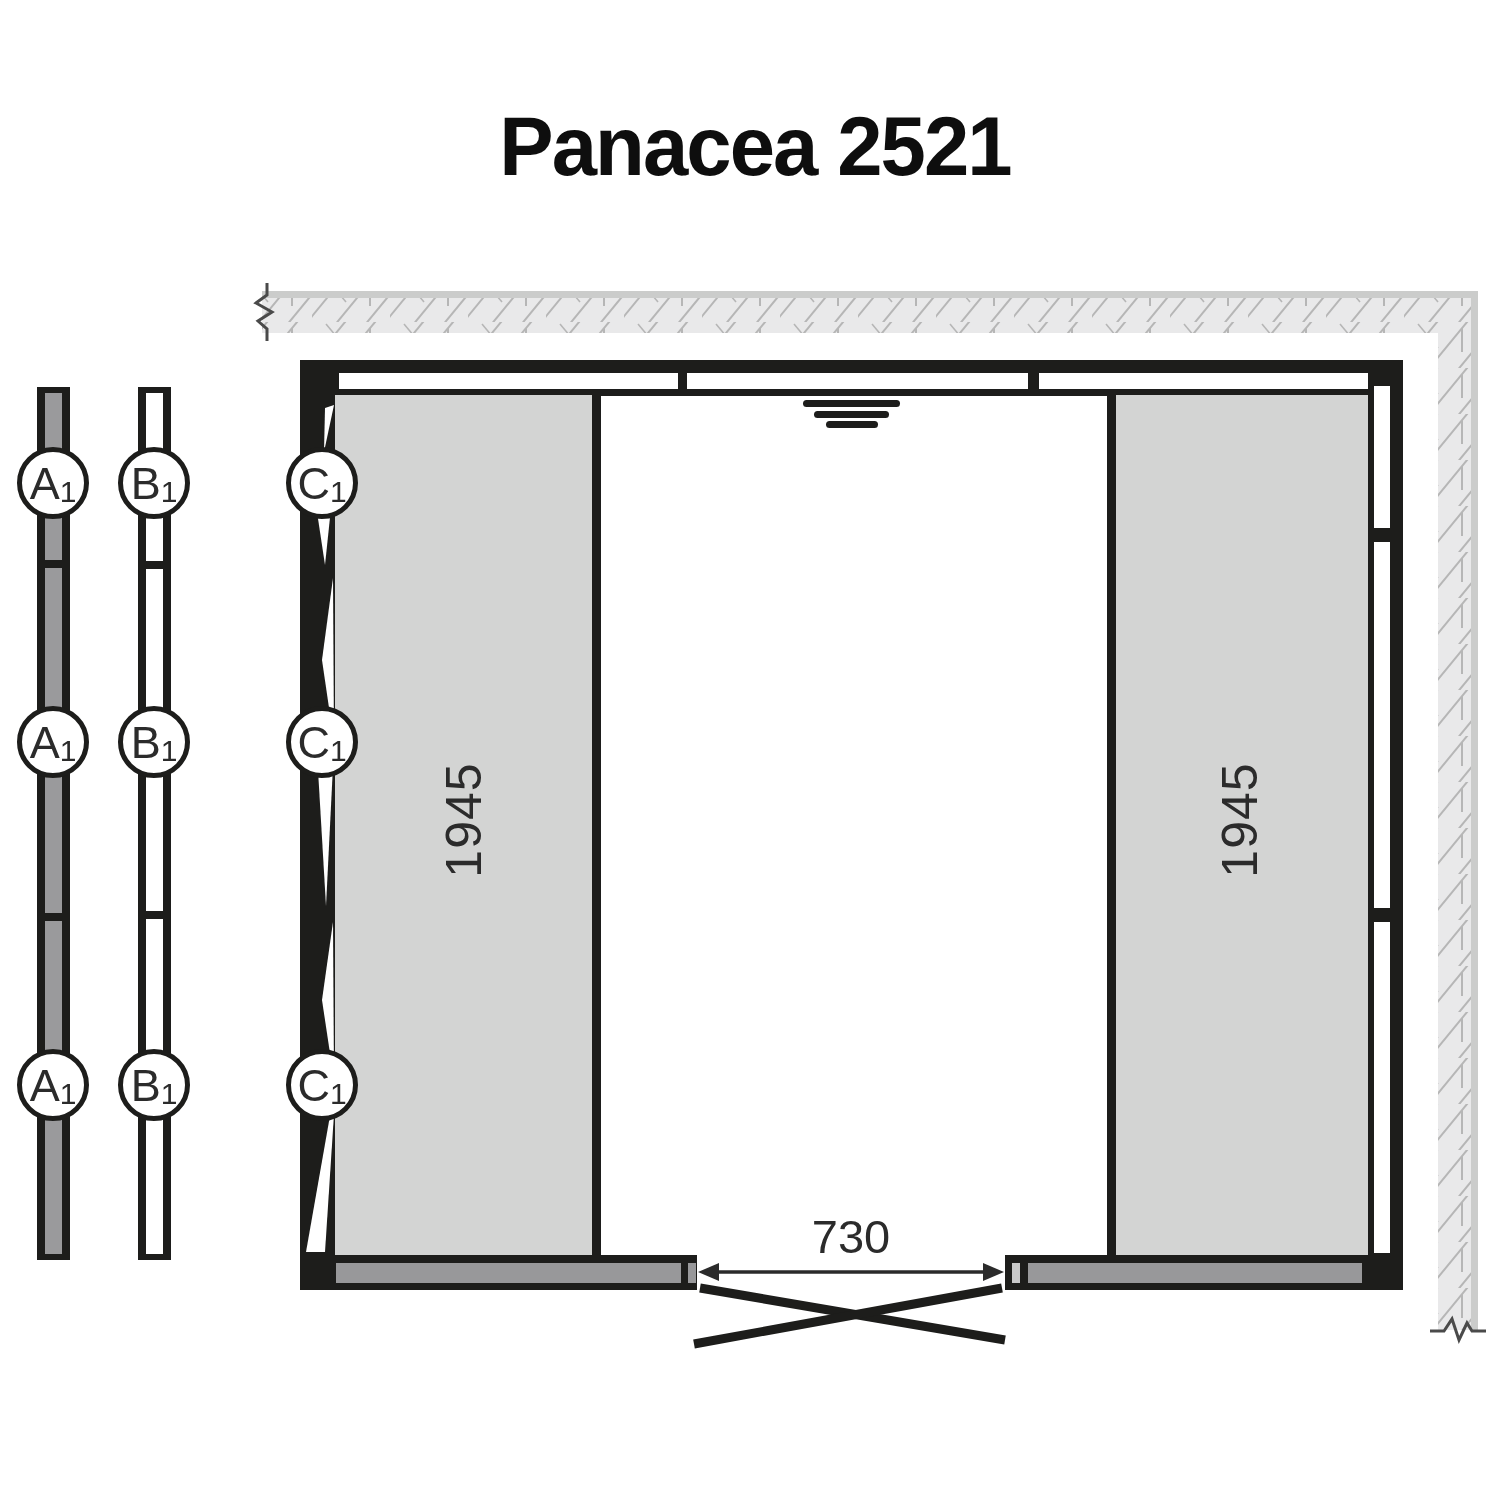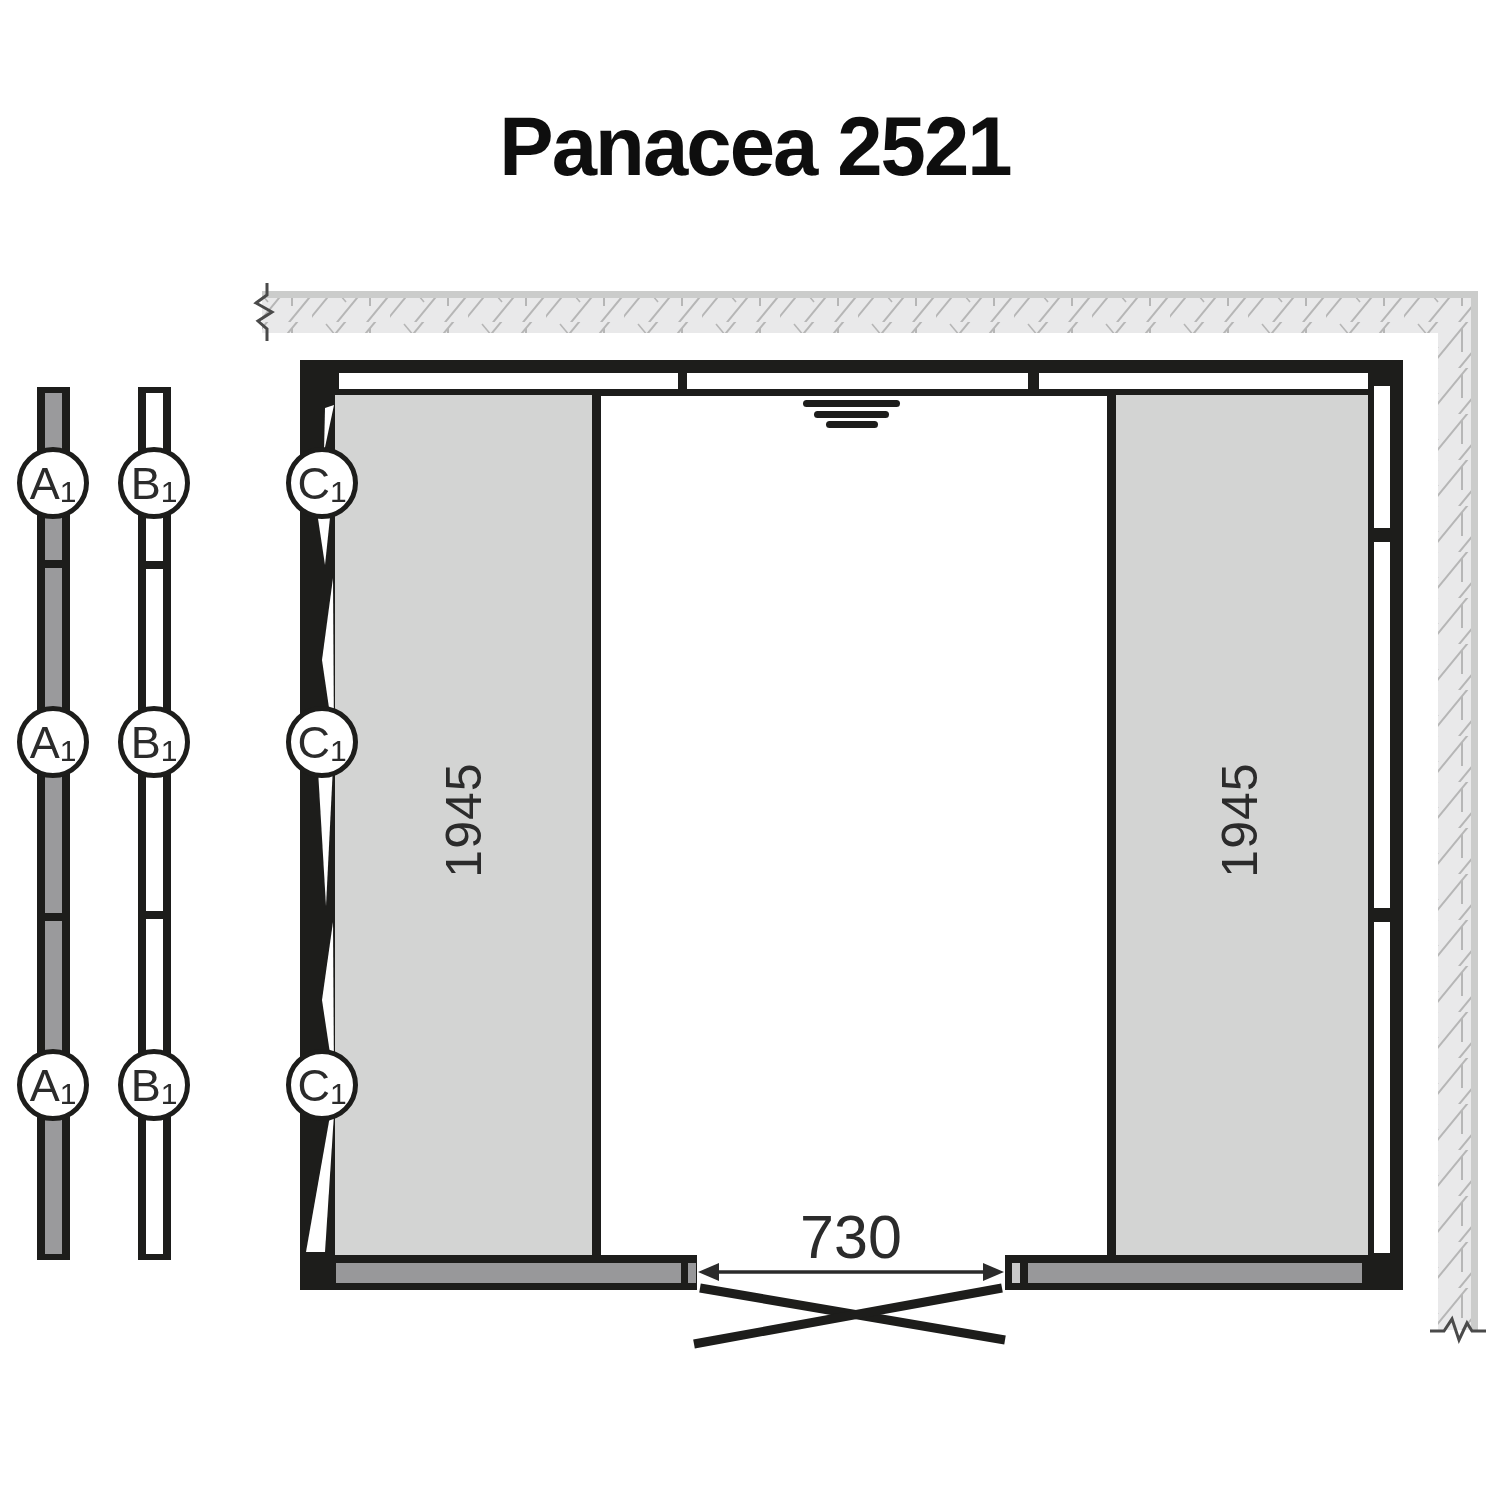--- a/index.html
+++ b/index.html
@@ -19,21 +19,21 @@
     color:#2b2b2b;line-height:1;z-index:5;
   }
   .tag .letter{font-size:45px;}
   .tag .sub{font-size:30px;position:relative;top:9px;}
   .dim-v{
     position:absolute;width:220px;height:56px;text-align:center;
     transform:rotate(-90deg);font-size:50px;color:#2b2b2b;letter-spacing:1px;line-height:56px;
   }
   .dim-h{
     position:absolute;width:200px;height:50px;text-align:center;
-    font-size:61px;color:#2b2b2b;line-height:50px;
+    font-size:47px;color:#2b2b2b;line-height:50px;
   }
 </style>
 </head>
 <body>
 
 <div id="canvas">
 
   <svg id="plan-svg" viewBox="0 0 1500 1500">
     <defs>
       <pattern id="hatch" patternUnits="userSpaceOnUse" width="78" height="46">

